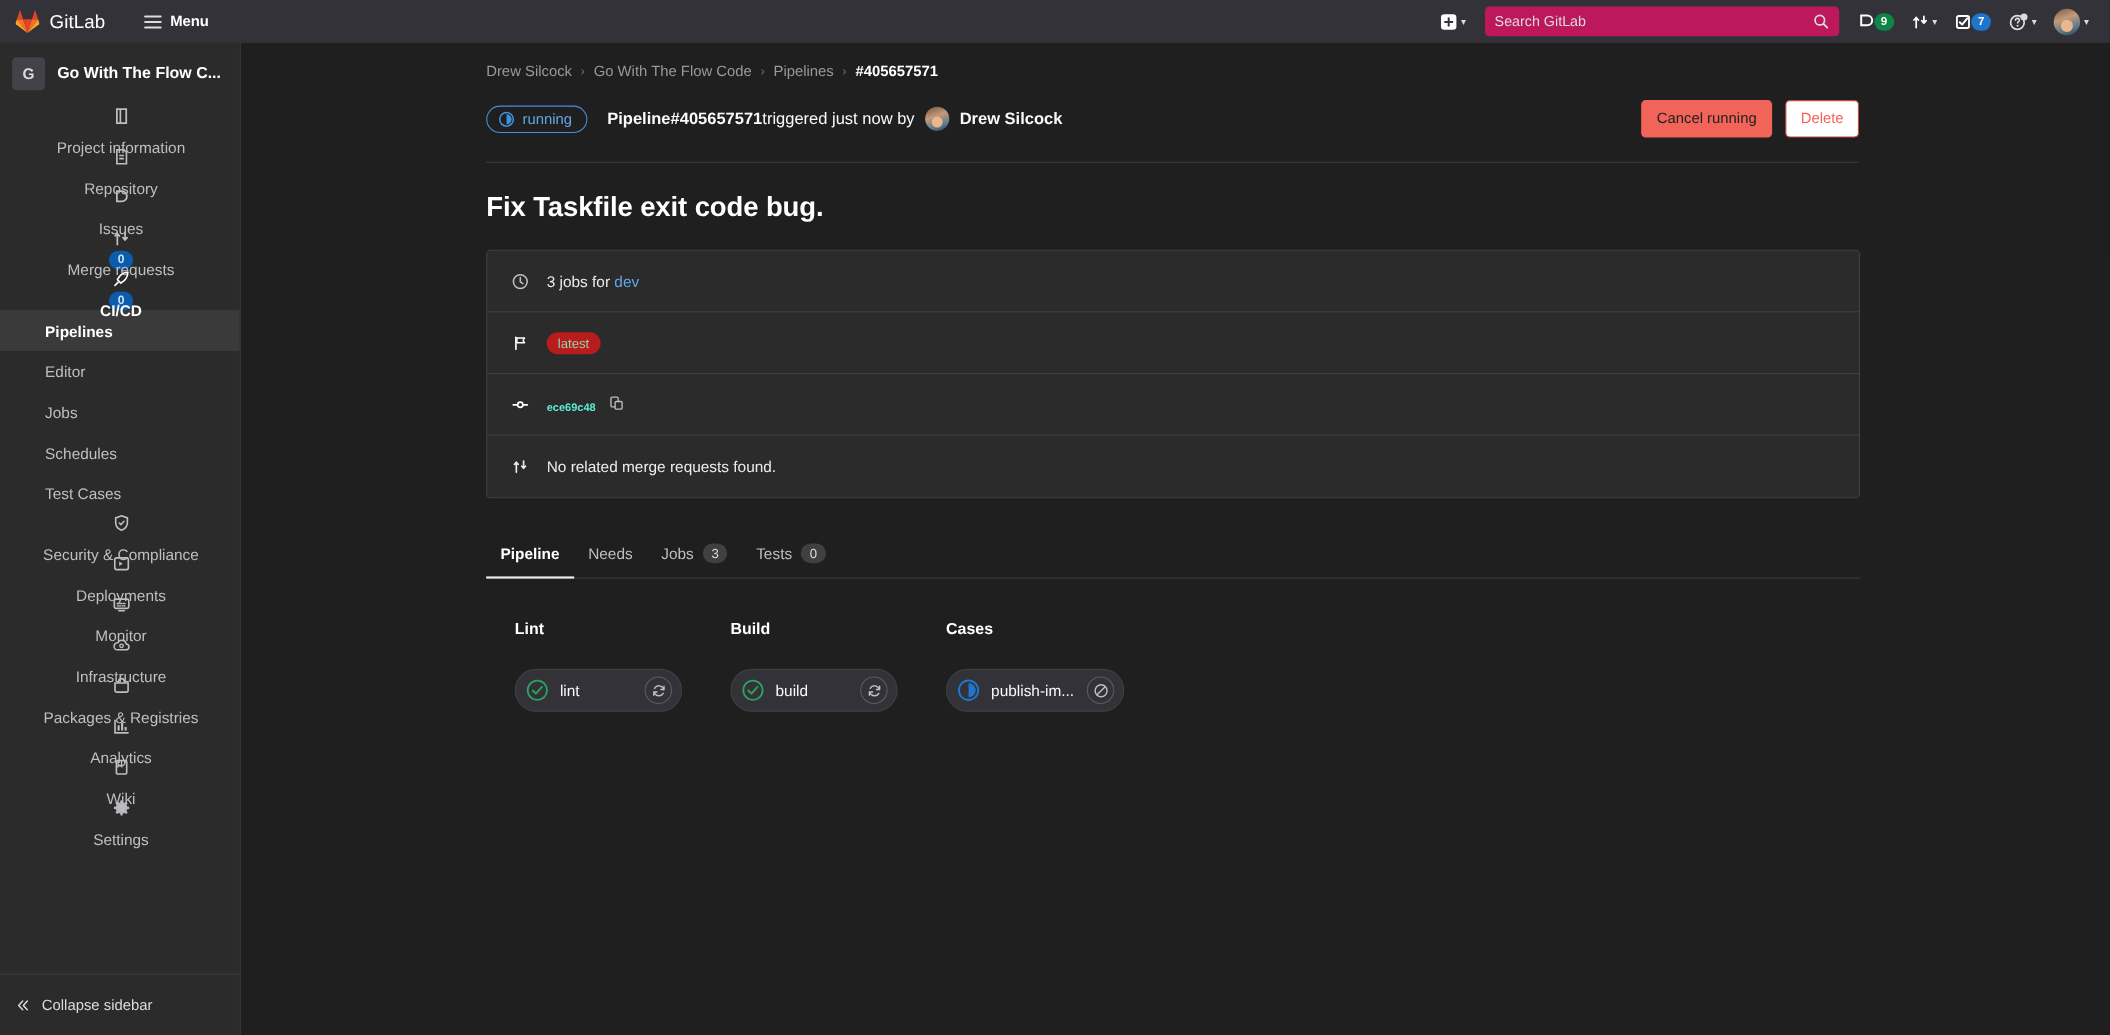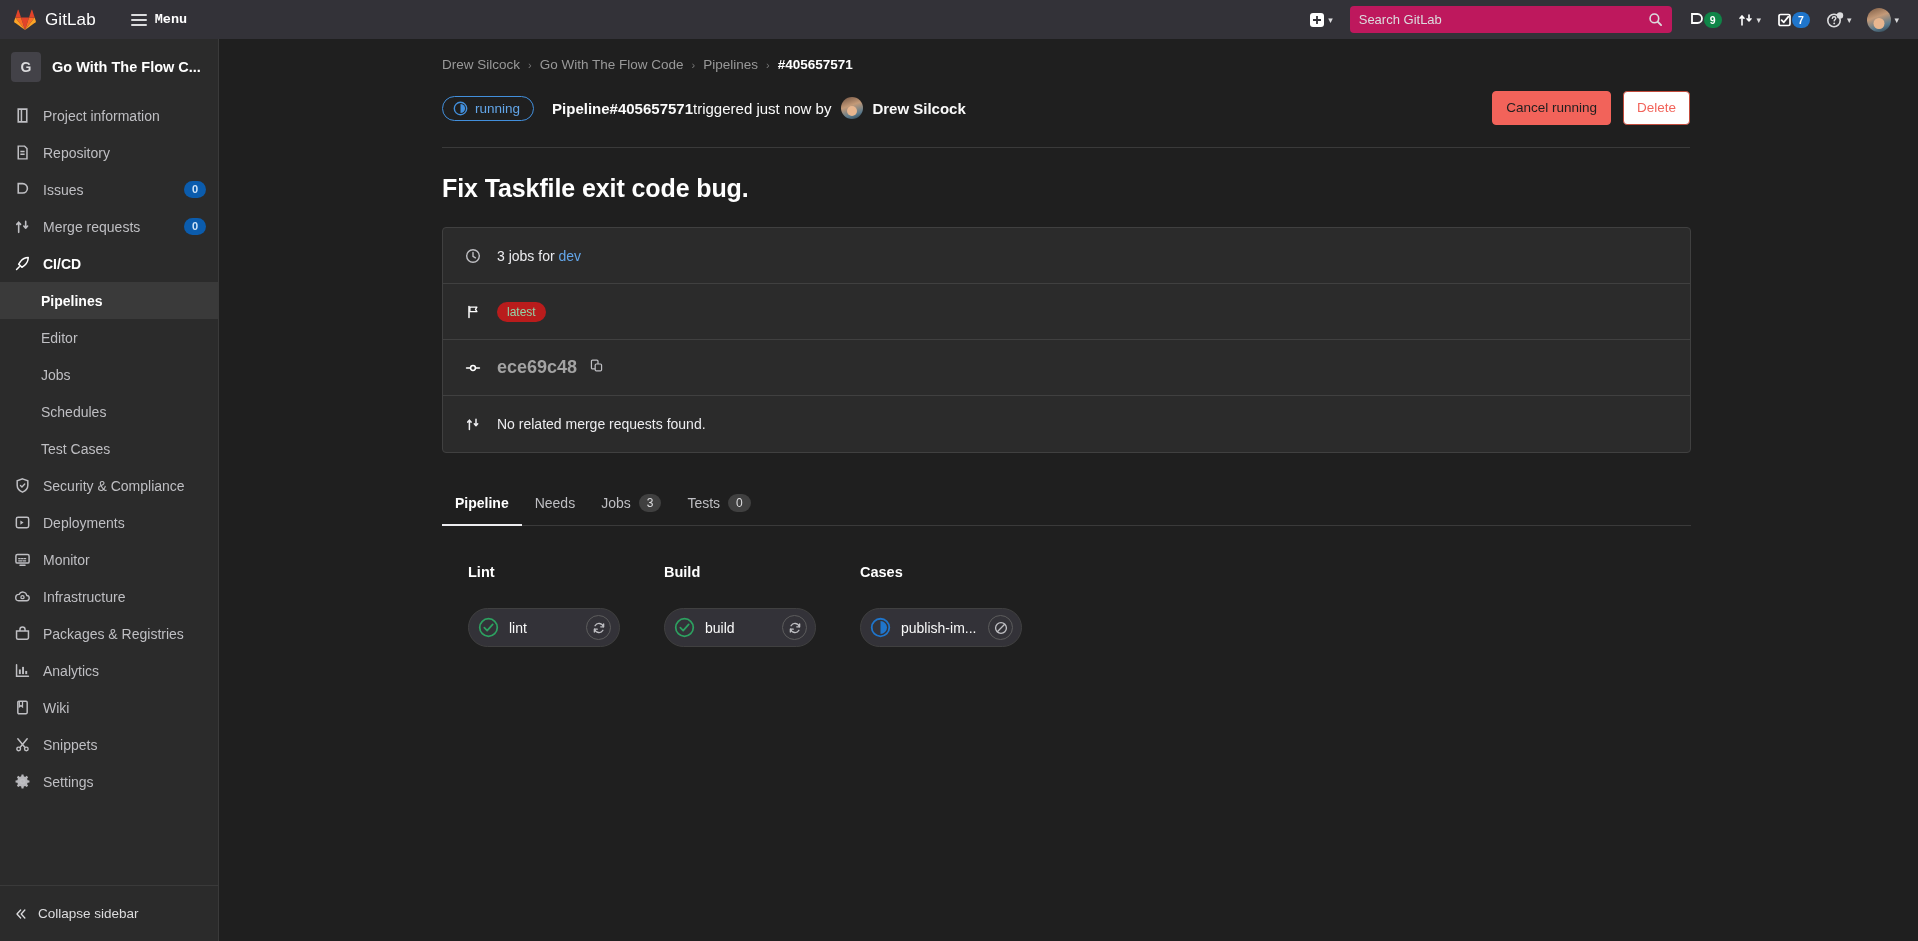--- a/index.html
+++ b/index.html
@@ -19,21 +19,20 @@
     display: flex; align-items: center;
     z-index: 20;
   }
   .nav-logo { display: flex; align-items: center; margin-left: 14px; gap: 9px; justify-content: space-between; }
   .tanuki { width: 22px; height: 21px; display: block; }
   .brand-text { font-size: 17px; font-weight: 400; color: #fff; letter-spacing: .1px; }
   .menu-btn {
     display: flex; align-items: center; gap: 8px;
     margin-left: 28px; padding: 5px 7px; border-radius: 4px;
     cursor: pointer;
-    font-family: Liberation Mono, monospace;
   }
   .hamburger { display: flex; flex-direction: column; gap: 3px; width: 16px; }
   .hamburger i { display: block; height: 2px; background: #dcdcde; border-radius: 1px; }
   .menu-label { font-size: 13.5px; font-weight: bold; color: #fff; }
 
   .nav-right {
     margin-left: auto; display: flex; align-items: center;
     height: 39px; gap: 2px; padding-right: 12px;
   }
   .nav-item {
@@ -86,21 +85,21 @@
     font-size: 14px; font-weight: bold; flex: 0 0 auto;
   }
   .proj-name {
     font-size: 14.5px; font-weight: bold; color: #fff;
     white-space: nowrap; overflow: hidden;
   }
   .nav-list { flex: 1; overflow: hidden; padding-top: 2px; }
   .nav-row {
     display: flex; align-items: center; gap: 12px;
     height: 37px; padding: 0 12px 0 14px;
-    color: #bfbfc3; font-size: 14px; cursor: pointer;
+    color: #bfbfc3; font-size: 14px; cursor: pointer; flex-direction: column;
   }
   .nav-row.active-parent { color: #fff; font-weight: bold; }
   .nav-row .ico { width: 17px; height: 17px; flex: 0 0 17px; display: block; }
   .nav-row .lbl { flex: 1; white-space: nowrap; }
   .side-badge {
     background: #0b5cad; color: #cfe3f7;
     font-size: 11px; font-weight: bold;
     border-radius: 9px; padding: 1px 8px; line-height: 15px;
   }
   .sub-row {
@@ -189,21 +188,21 @@
     font-size: 14px; color: #ececef;
   }
   .info-row:last-child { border-bottom: none; }
   .info-row .ico { width: 16px; height: 16px; flex: 0 0 16px; color: #bfbfc3; }
   .link-blue { color: #63a6e9; text-decoration: none; cursor: pointer; }
   .tag-latest {
     background: #b91c1c; color: #91d4a8;
     font-size: 12px; border-radius: 10px;
     padding: 2px 10px; line-height: 16px;
   }
-  .sha-link { color: #a3a3a3; font-weight: bold; font-size: 18px; cursor: pointer; text-decoration: none; }
+  .sha-link { color: #5eead4; font-weight: bold; font-size: 10px; cursor: pointer; text-decoration: none; }
   .copy-btn { cursor: pointer; display: inline-flex; margin-left: 8px; }
 
   .tabs {
     width: 1249px; margin-top: 32px; display: flex;
     border-bottom: 1px solid #3a3a3a; gap: 0;
   }
   .tab {
     display: flex; align-items: center; gap: 8px;
     padding: 9px 13px 12px 13px; font-size: 14px;
     color: #bfbfc3; cursor: pointer;
@@ -434,28 +433,20 @@
     </div>
 
     <div class="nav-row">
       <svg class="ico" viewBox="0 0 16 16">
         <rect x="3.6" y="2.2" width="8.8" height="11.6" rx="1" fill="none" stroke="#bfbfc3" stroke-width="1.4"></rect>
         <path d="M8 2.2v5.2l-1.5-1.2L5 7.4V2.2" fill="none" stroke="#bfbfc3" stroke-width="1.2"></path>
       </svg>
       <span class="lbl">Wiki</span>
     </div>
 
-    <div class="nav-row">
-      <svg class="ico" viewBox="0 0 16 16">
-        <path d="M3.6 2.6 10 10.4M12.4 2.6 6 10.4" stroke="#bfbfc3" stroke-width="1.4" stroke-linecap="round"></path>
-        <circle cx="4.4" cy="12.2" r="1.7" fill="none" stroke="#bfbfc3" stroke-width="1.3"></circle>
-        <circle cx="11.6" cy="12.2" r="1.7" fill="none" stroke="#bfbfc3" stroke-width="1.3"></circle>
-      </svg>
-      <span class="lbl">Snippets</span>
-    </div>
 
     <div class="nav-row">
       <svg class="ico" viewBox="0 0 16 16">
         <path fill="#bfbfc3" d="M8 5.4a2.6 2.6 0 1 0 0 5.2 2.6 2.6 0 0 0 0-5.2zm0 1.5a1.1 1.1 0 1 1 0 2.2 1.1 1.1 0 0 1 0-2.2z"></path>
         <path fill="#bfbfc3" d="M7.1 1.4h1.8l.3 1.7 1.3.55 1.45-.95 1.3 1.3-.95 1.45.55 1.3 1.7.3v1.8l-1.7.3-.55 1.3.95 1.45-1.3 1.3-1.45-.95-1.3.55-.3 1.7H7.1l-.3-1.7-1.3-.55-1.45.95-1.3-1.3.95-1.45-.55-1.3-1.7-.3V7.05l1.7-.3.55-1.3L2.75 4l1.3-1.3 1.45.95 1.3-.55z" opacity=".95"></path>
       </svg>
       <span class="lbl">Settings</span>
     </div>
   </div>
 

